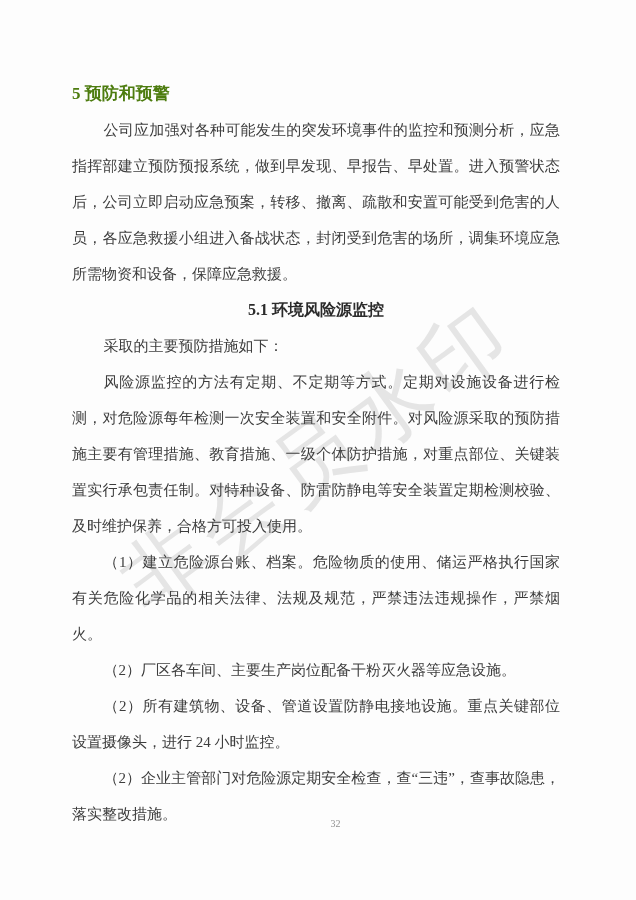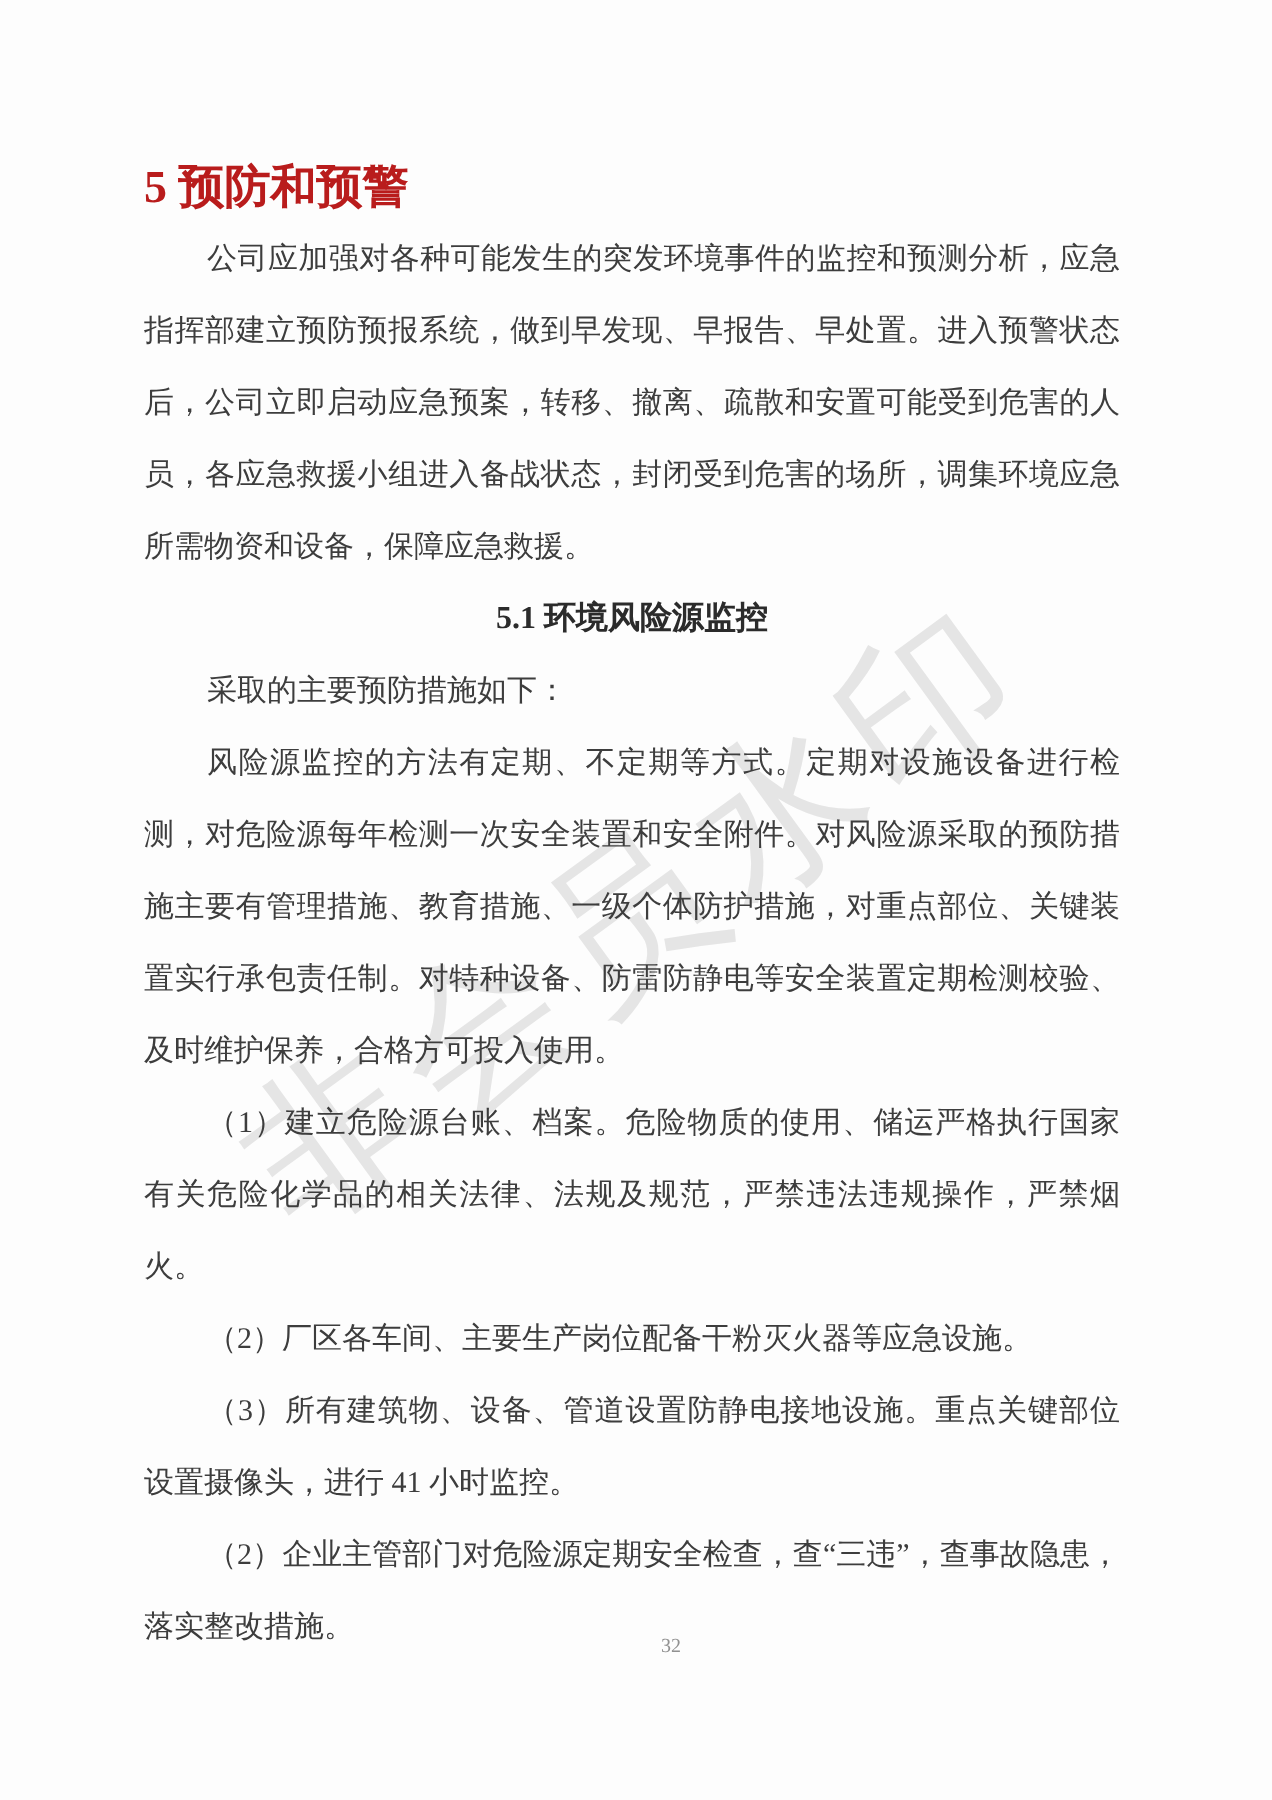--- a/index.html
+++ b/index.html
@@ -32,24 +32,24 @@
   }
   .content {
     position: absolute;
     left: 72px;
     top: 76px;
     width: 488px;
     z-index: 1;
     color: #3d3d3d;
   }
   .doc-h1 {
-    font-size: 23px;
+    font-size: 17px;
     line-height: 36px;
     font-weight: bold;
-    color: #b91c1c;
+    color: #4d7c0f;
     text-align: left;
   }
   .doc-h2 {
     font-size: 16px;
     line-height: 36px;
     font-weight: bold;
     color: #2b2b2b;
     text-align: center;
   }
   .doc-p {
@@ -88,21 +88,21 @@
     <h2 class="doc-h2">5.1 环境风险源监控</h2>
 
     <p class="doc-p">采取的主要预防措施如下：</p>
 
     <p class="doc-p">风险源监控的方法有定期、不定期等方式。定期对设施设备进行检测，对危险源每年检测一次安全装置和安全附件。对风险源采取的预防措施主要有管理措施、教育措施、一级个体防护措施，对重点部位、关键装置实行承包责任制。对特种设备、防雷防静电等安全装置定期检测校验、及时维护保养，合格方可投入使用。</p>
 
     <p class="doc-p">（1）建立危险源台账、档案。危险物质的使用、储运严格执行国家有关危险化学品的相关法律、法规及规范，严禁违法违规操作，严禁烟火。</p>
 
     <p class="doc-p">（2）厂区各车间、主要生产岗位配备干粉灭火器等应急设施。</p>
 
-    <p class="doc-p">（3）所有建筑物、设备、管道设置防静电接地设施。重点关键部位设置摄像头，进行 41 小时监控。</p>
+    <p class="doc-p">（2）所有建筑物、设备、管道设置防静电接地设施。重点关键部位设置摄像头，进行 24 小时监控。</p>
 
     <p class="doc-p">（2）企业主管部门对危险源定期安全检查，查“三违”，查事故隐患，落实整改措施。</p>
 
 
   </div>
 
   <div class="page-number">32</div>
 
 </div>
 

